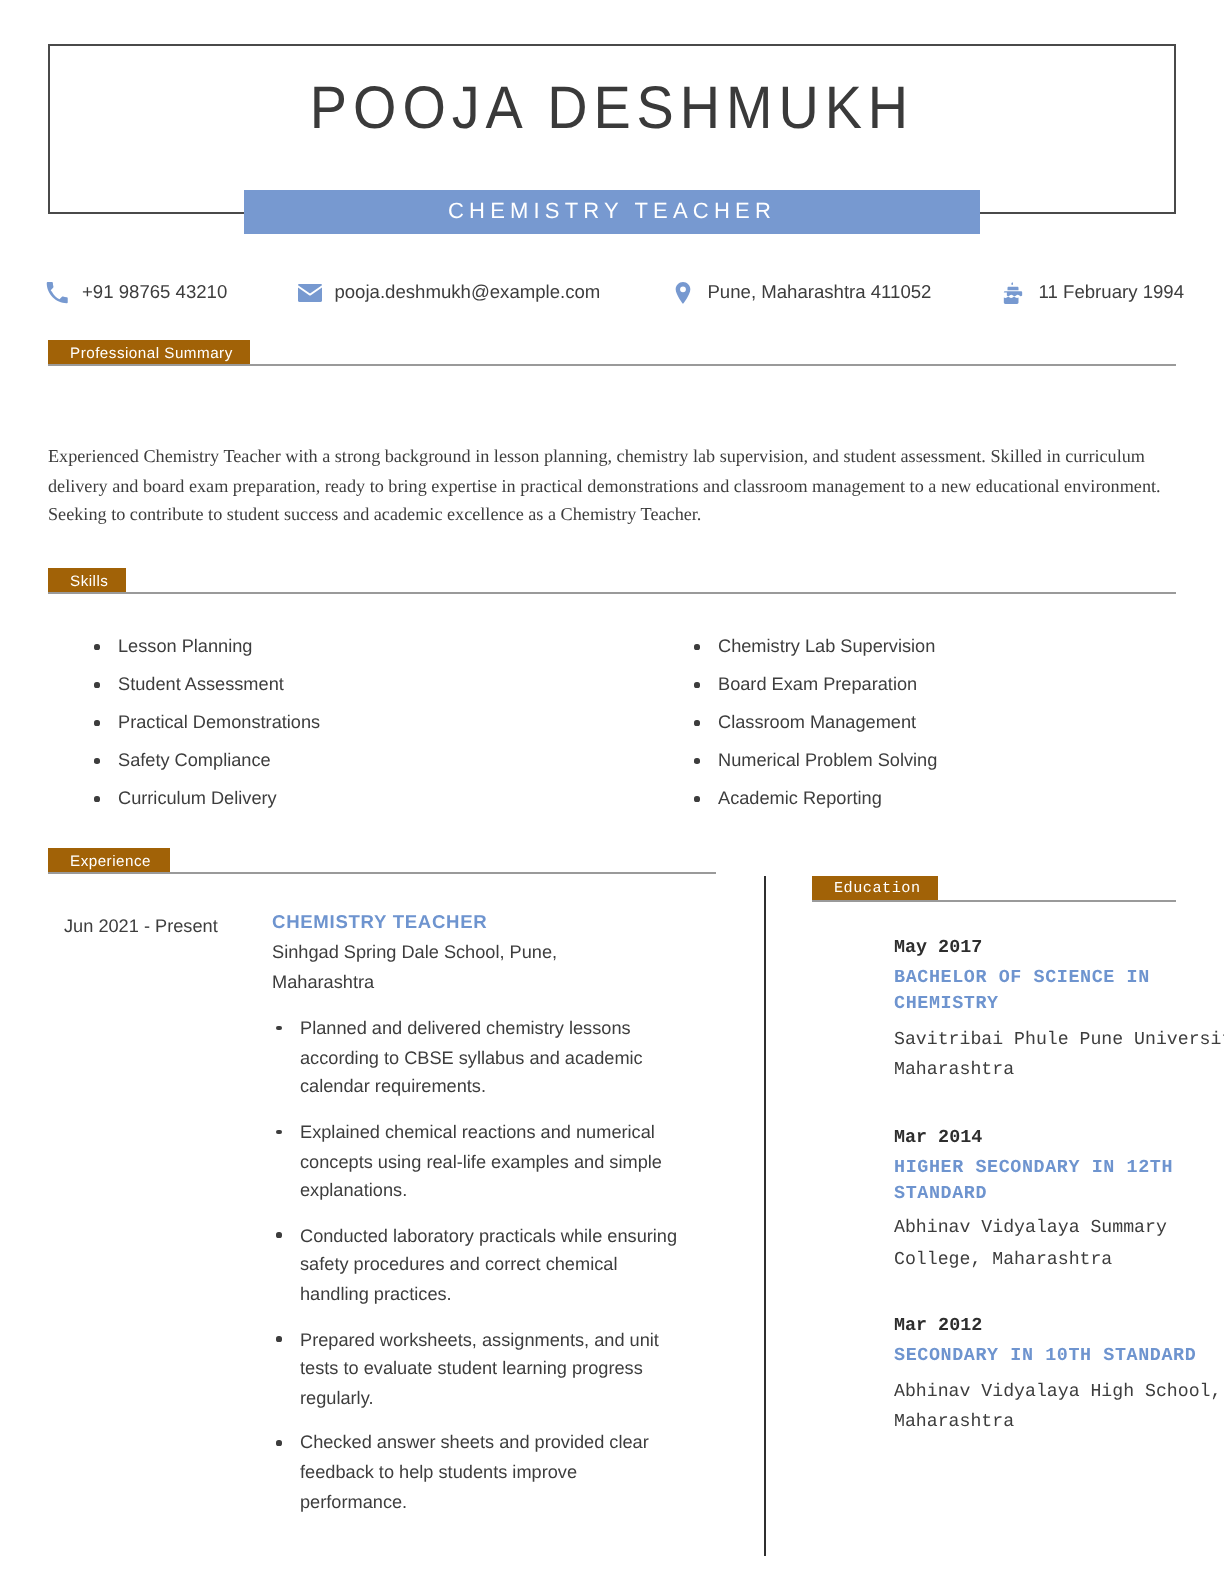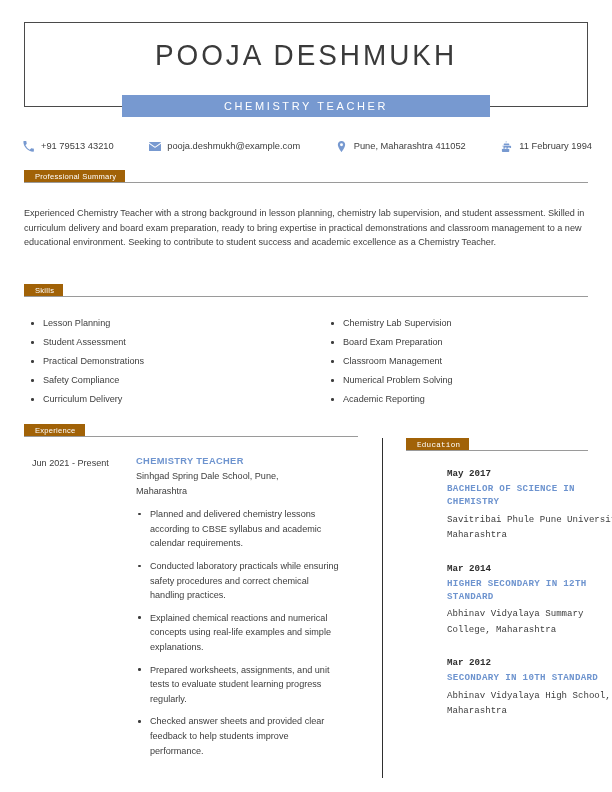--- a/index.html
+++ b/index.html
@@ -122,33 +122,34 @@
     height: 1px;
     background: #9a9a9a;
     width: 100%;
   }
 
   
   #summary-section { left: 24px; top: 170px; width: 564px; }
   .summary-text {
     position: absolute;
     left: 0;
-    top: 36px;
+    top: 51px;
     width: 564px;
     font-size: 9.1px;
     line-height: 14.6px;
     color: #3d3d3d;
     text-align: left;
+    font-family: Liberation Serif, serif;
   }
 
   
   #skills-section { left: 24px; top: 284px; width: 564px; }
   .skills-cols {
     position: absolute;
-    left: 0;
+    left: 16px;
     top: 30px;
     width: 564px;
     display: flex;
   }
   .skills-col { width: 50%; box-sizing: border-box; }
   .skills-col:last-child { padding-left: 18px; }
   .skill-item {
     position: relative;
     font-size: 9.1px;
     color: #3d3d3d;
@@ -271,21 +272,21 @@
   <div class="title-band">CHEMISTRY TEACHER</div>
 
   <div class="contact-row">
 
     <div class="contact-item">
       <span class="ci-icon">
         <svg viewBox="0 0 24 24" width="11" height="11" fill="#7799d0">
           <path d="M6.6 10.8c1.8 3.5 4.6 6.3 8.1 8.1l2.7-2.7c.4-.4.9-.5 1.3-.3 1.2.4 2.5.6 3.8.6.7 0 1.2.5 1.2 1.2V22c0 .7-.5 1.2-1.2 1.2C10.9 23.2.8 13.1.8 1.2.8.5 1.3 0 2 0h4.3c.7 0 1.2.5 1.2 1.2 0 1.3.2 2.6.6 3.8.1.4 0 .9-.3 1.3l-2.7 2.7z"></path>
         </svg>
       </span>
-      <span>+91 79513 43210</span>
+      <span>+91 98765 43210</span>
     </div>
 
     <div class="contact-item">
       <span class="ci-icon">
         <svg viewBox="0 0 24 18" width="12" height="9" fill="#7799d0">
           <path d="M0 1.2C0 .5.6 0 1.3 0h21.4C23.4 0 24 .5 24 1.2L12 9.6 0 1.2zM0 3.4l11.5 8c.3.2.7.2 1 0L24 3.4v13.4c0 .7-.6 1.2-1.3 1.2H1.3C.6 18 0 17.5 0 16.8V3.4z"></path>
         </svg>
       </span>
       <span>pooja.deshmukh@example.com</span>
     </div>
@@ -351,22 +352,22 @@
       <span class="sec-line"></span>
     </div>
 
     <div class="exp-entry">
       <div class="exp-date">Jun 2021 - Present</div>
       <div class="exp-body">
         <div class="exp-title">CHEMISTRY TEACHER</div>
         <div class="exp-org">Sinhgad Spring Dale School, Pune, Maharashtra</div>
         <div class="exp-bullets">
           <div class="exp-bullet">Planned and delivered chemistry lessons according to CBSE syllabus and academic calendar requirements.</div>
+          <div class="exp-bullet">Explained chemical reactions and numerical concepts using real-life examples and simple explanations.</div>
           <div class="exp-bullet">Conducted laboratory practicals while ensuring safety procedures and correct chemical handling practices.</div>
-          <div class="exp-bullet">Explained chemical reactions and numerical concepts using real-life examples and simple explanations.</div>
           <div class="exp-bullet">Prepared worksheets, assignments, and unit tests to evaluate student learning progress regularly.</div>
           <div class="exp-bullet">Checked answer sheets and provided clear feedback to help students improve performance.</div>
         </div>
       </div>
     </div>
   </div>
 
   <div class="section" id="education-section">
     <div class="sec-head">
       <span class="sec-tag">Education</span>

